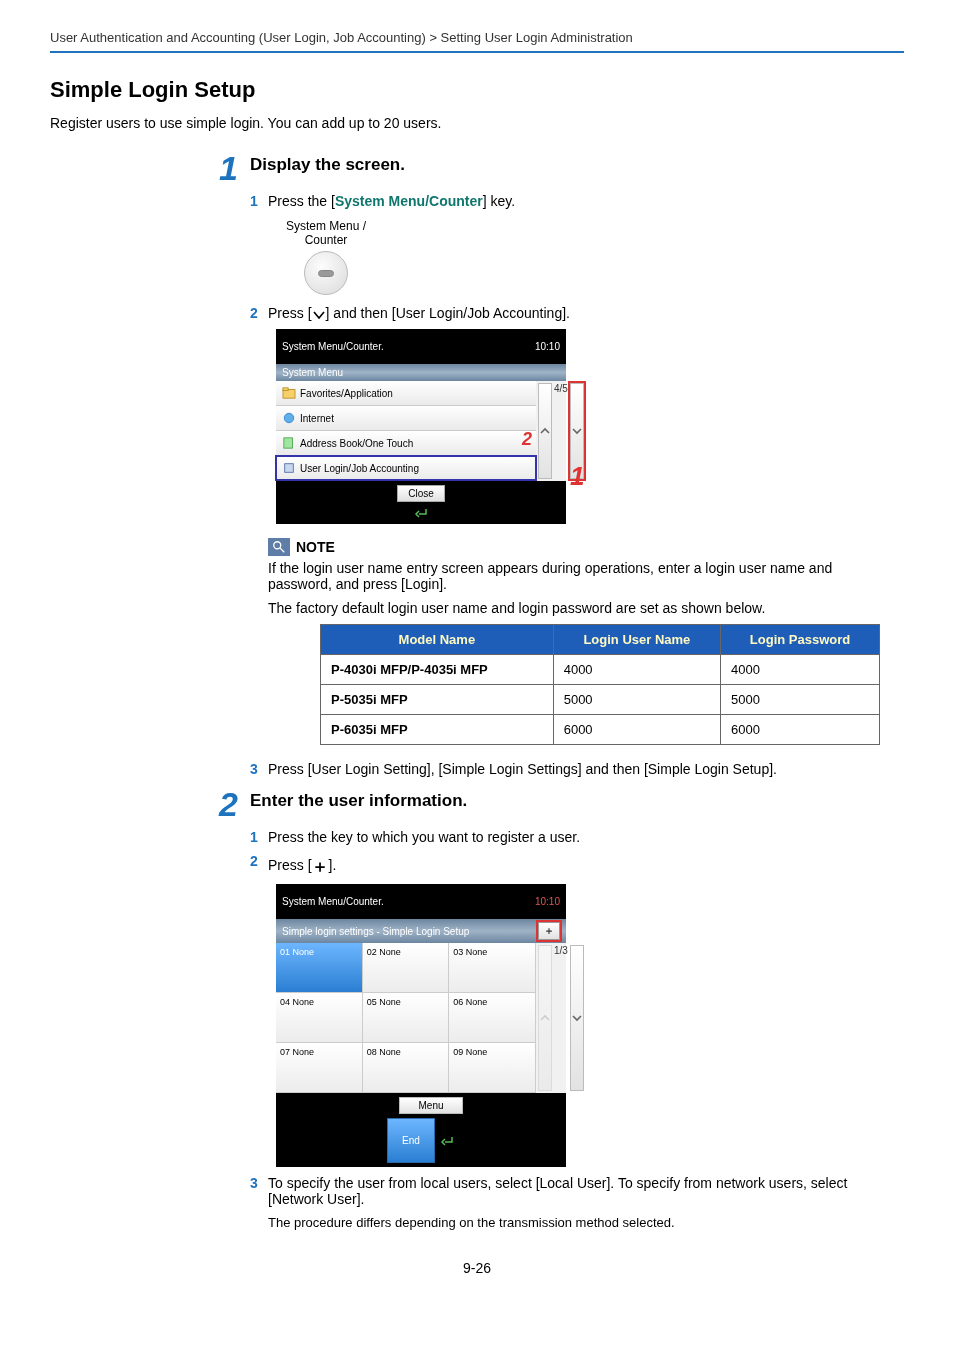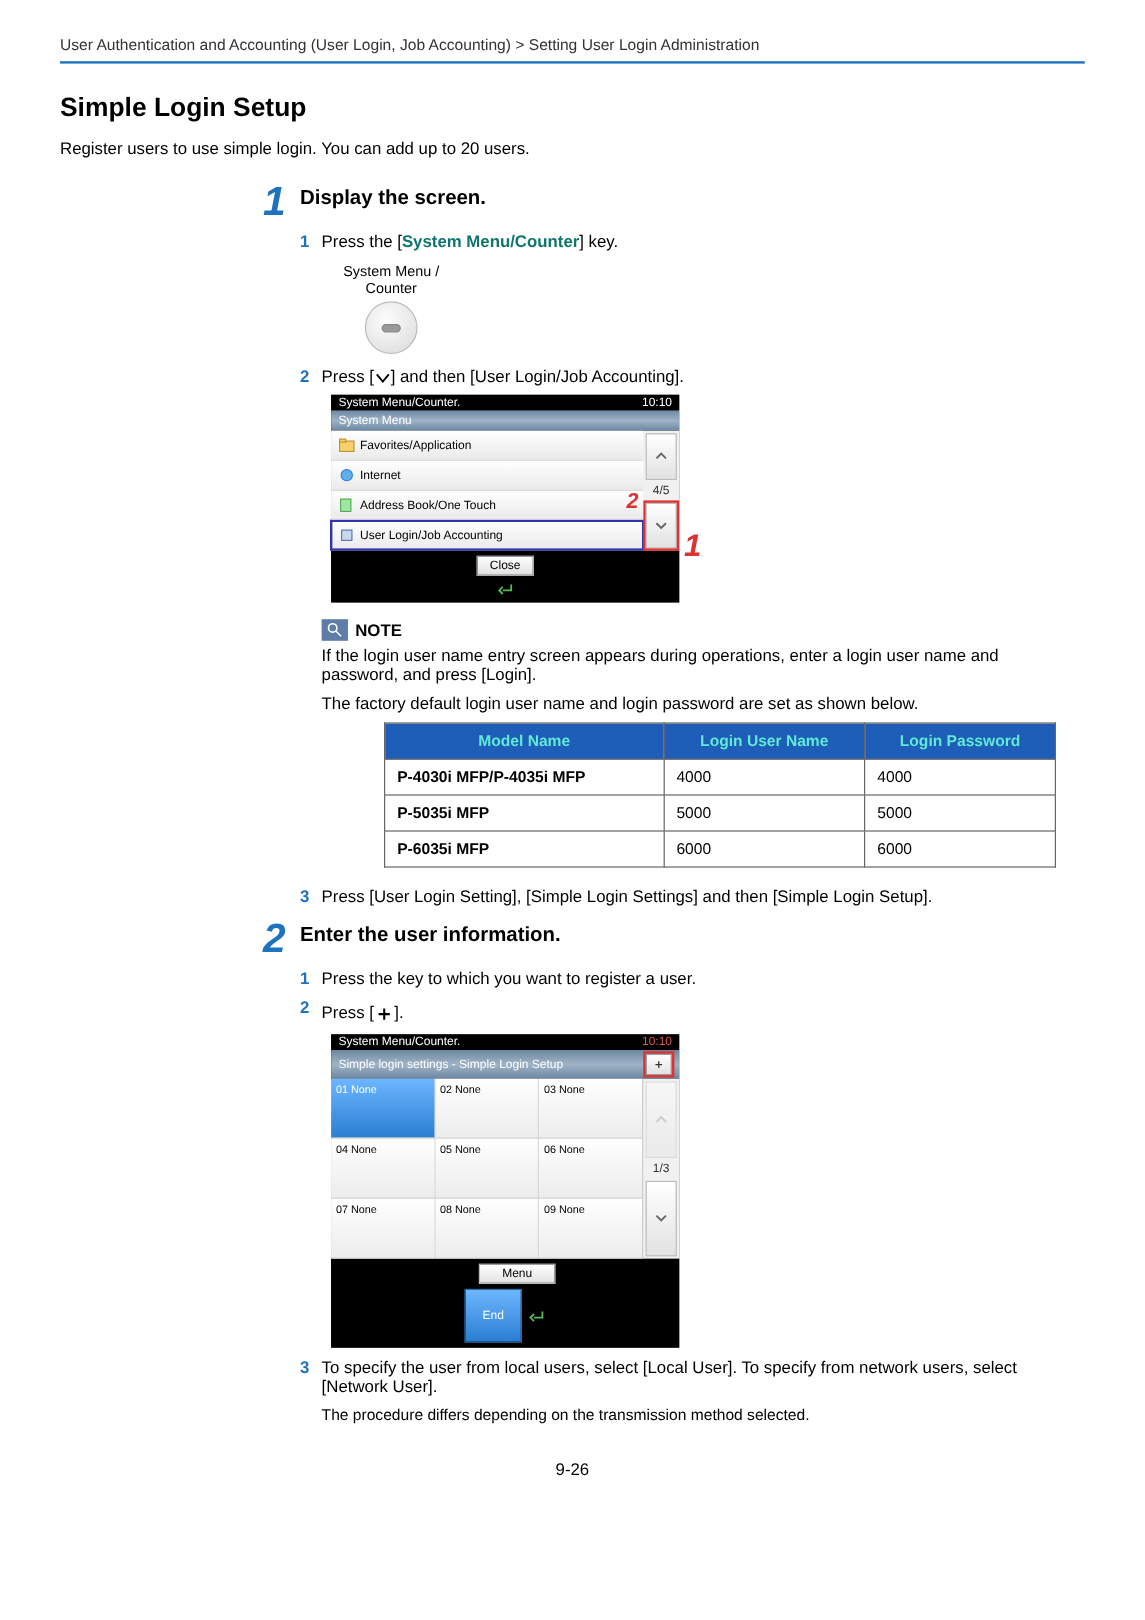--- a/index.html
+++ b/index.html
@@ -12,39 +12,39 @@
   .step-head { font-family: Arial; font-weight: bold; font-size: 17px; }
   .sub-row { display:flex; align-items:flex-start; margin: 8px 0 8px 200px; }
   .sub-num { color:#1e73be; font-weight:bold; width:18px; flex:0 0 18px; }
   .sub-text { flex:1; }
   .link-text { color:#0f766e; font-weight:bold; }
   .swatch-margin { margin: 10px 0 10px 226px; }
   .button-label { text-align:center; font-size:12px; font-family: Arial; }
   .round-btn { width:44px; height:44px; border-radius:50%; background: radial-gradient(circle at 40% 35%, #fdfdfd, #d9d9d9); border:1px solid #bbb; display:flex; align-items:center; justify-content:center; margin:4px auto 0; }
   .round-btn .dash { width:16px; height:7px; border-radius:4px; background:#9a9a9a; border:1px solid #888; }
   table.credentials { border-collapse: collapse; width: 560px; margin: 8px 0 16px 0; }
-  table.credentials th { background:#1e5db8; color:#5eead4; font-weight:bold; font-size:13px; padding:7px 10px; border:1px solid #666; }
+  table.credentials th { background:#1e5db8; color:#fef9c3; font-weight:bold; font-size:13px; padding:7px 10px; border:1px solid #666; }
   table.credentials td { padding:7px 10px; border:1px solid #666; font-size:13px; }
   table.credentials td.model { font-weight:bold; }
   .note-row { display:flex; align-items:center; gap:6px; margin: 14px 0 4px 218px; }
   .note-icon { width:22px; height:18px; background:#5e7ea8; display:flex; align-items:center; justify-content:center; }
   .note-icon svg { width:14px; height:14px; }
   .note-word { font-weight:bold; }
   .page-num { text-align:center; font-size:14px; margin-top:30px; }
   .down-chevron { display:inline-flex; position:relative; top:3px; }
   .plus-glyph { font-weight:bold; font-size:17px; position:relative; top:2px; }
   
   .panel-outer { margin: 8px 0 8px 226px; }
   .panel { width: 290px; background:#000; font-size:10px; color:#fff; }
-  .panel .top { display:flex; justify-content:space-between; padding:1px 6px; background:#000;text-align:right; }
+  .panel .top { display:flex; justify-content:space-between; padding:12px 6px; background:#000;text-align:right; }
   .panel .bar { background: linear-gradient(#6c86a0,#9fb3c6,#6c86a0); color:#fff; font-size:10px; padding:3px 6px; }
   .panel-body { background:#f1f1f1; color:#000; }
   .panel .list-row { display:flex; border-bottom:1px solid #ccc; }
   .panel .li { flex:1; padding:6px 6px; display:flex; align-items:center; gap:4px; background: linear-gradient(#fff,#eaeaea); color:#000; font-size:10px; }
-  .panel .side { width:30px; display:flex; flex-direction:column; }
+  .panel .side { width:30px; display:flex; }
   .panel .side .sbtn { flex:1; background: linear-gradient(#fff,#e2e2e2); border:1px solid #bbb; margin:2px; display:flex; align-items:center; justify-content:center; color:#555; }
   .panel .side .page { font-size:10px; text-align:center; color:#333; padding:2px 0; }
   .panel .bot { display:flex; justify-content:flex-end; padding:4px 6px; background:#000; gap:4px; align-items:center;flex-direction:column; }
   .panel .bot .close { background: linear-gradient(#fff,#e0e0e0); color:#000; padding:2px 10px; font-size:10px; border:1px solid #aaa; }
   .panel .bot .end { background: linear-gradient(#6db6ff,#2a7ed2); color:#fff; padding:16px 14px; font-size:10px; border:1px solid #2a6aa8; }
   .panel .bot .enter { width:16px; height:14px; display:flex; align-items:center; justify-content:center; }
   .callout-wrap { display:flex; align-items:center; }
   .callout-num { color:#d33; font: italic bold 26px Arial; margin-left:4px; }
   .mini-icon { width:14px; height:12px; }
   .plus-box { background: linear-gradient(#fff,#e2e2e2); border:1px solid #999; width:22px; height:18px; display:flex; align-items:center; justify-content:center; font-weight:bold; color:#333; }

